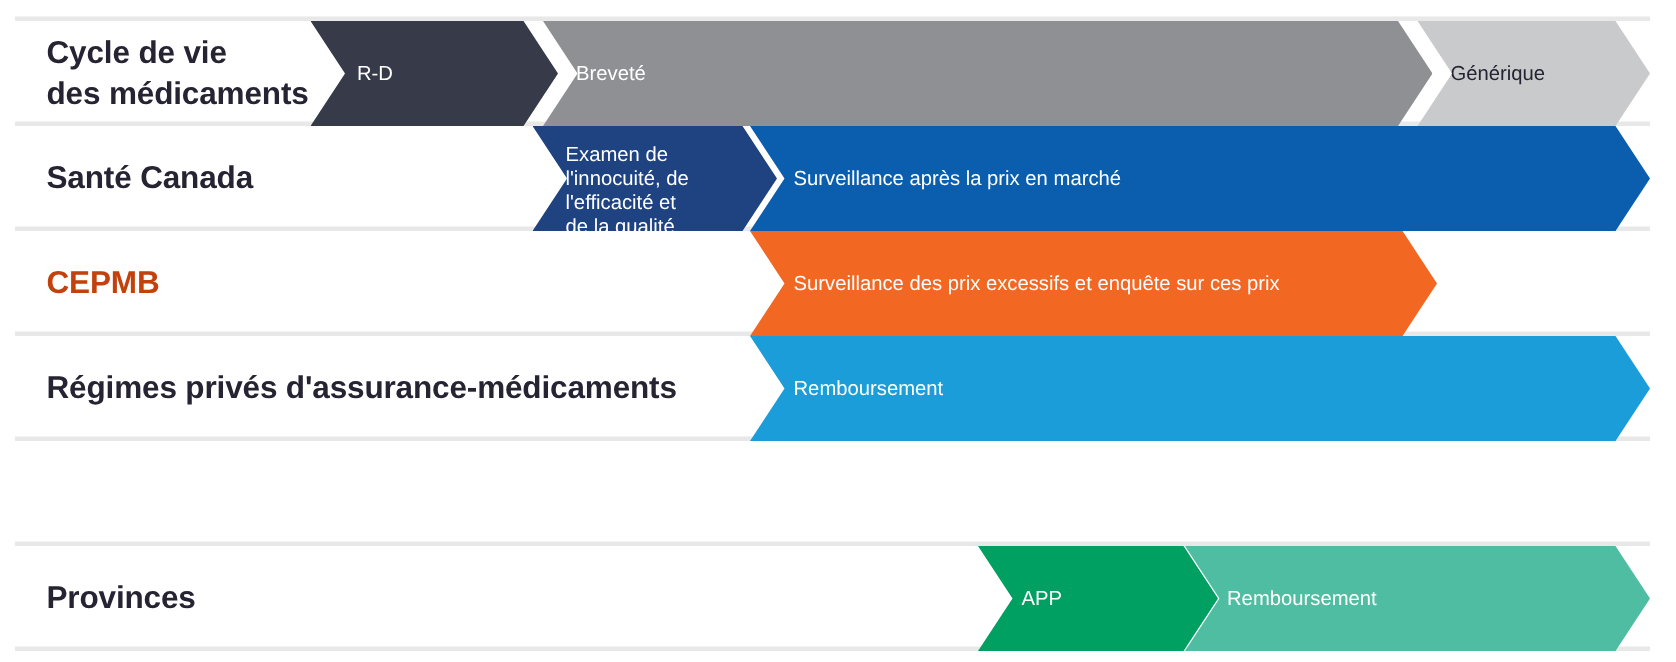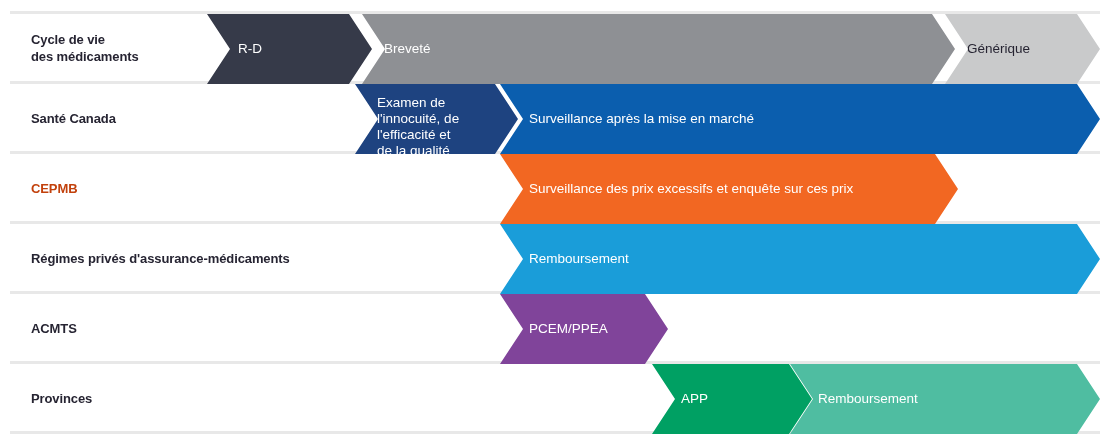--- a/index.html
+++ b/index.html
@@ -31,21 +31,21 @@
     height: 3px;
     background: #e8e8e8;
   }
   .row-label {
     position: absolute;
     left: 31px;
     top: 0;
     height: 70px;
     display: flex;
     align-items: center;
-    font-size: 13px;
+    font-size: 21px;
     font-weight: bold;
     color: #262432;
     letter-spacing: -0.1px;
     line-height: 1.3;
     white-space: pre-line;
   }
   .chev {
     position: absolute;
     top: 0;
     height: 70px;
@@ -91,41 +91,35 @@
     </div>
     <div class="row" style="top: 84px;">
       <div class="row-label" style="color: rgb(38, 36, 50);">Santé Canada</div>
       <div class="chev shape-arrow" style="left: 355px; width: 163px; background: rgb(30, 67, 128);">
         <span class="chev-label" style="color: rgb(255, 255, 255); margin-left: 22px; margin-top: 16px;">Examen de
 l'innocuité, de
 l'efficacité et
 de la qualité</span>
       </div>
       <div class="chev shape-arrow" style="left: 500px; width: 600px; background: rgb(11, 94, 174);">
-        <span class="chev-label" style="color: rgb(255, 255, 255); margin-left: 29px;">Surveillance après la mise en marché</span>
+        <span class="chev-label" style="color: rgb(255, 255, 255); margin-left: 29px;">Surveillance après la prix en marché</span>
       </div>
     </div>
     <div class="row" style="top: 154px;">
       <div class="row-label" style="color: #c2410c;">CEPMB</div>
       <div class="chev shape-arrow" style="left: 500px; width: 458px; background: rgb(242, 103, 34);">
         <span class="chev-label" style="color: rgb(255, 255, 255); margin-left: 29px;">Surveillance des prix excessifs et enquête sur ces prix</span>
       </div>
     </div>
     <div class="row" style="top: 224px;">
       <div class="row-label" style="color: rgb(38, 36, 50);">Régimes privés d'assurance-médicaments</div>
       <div class="chev shape-arrow" style="left: 500px; width: 600px; background: rgb(26, 157, 217);">
         <span class="chev-label" style="color: rgb(255, 255, 255); margin-left: 29px;">Remboursement</span>
       </div>
     </div>
-    <div class="row" style="top: 294px;">
-      <div class="row-label" style="color: rgb(38, 36, 50);">ACMTS</div>
-      <div class="chev shape-arrow" style="left: 500px; width: 168px; background: rgb(128, 68, 154);">
-        <span class="chev-label" style="color: rgb(255, 255, 255); margin-left: 29px;">PCEM/PPEA</span>
-      </div>
-    </div>
     <div class="row" style="top: 364px;">
       <div class="row-label" style="color: rgb(38, 36, 50);">Provinces</div>
       <div class="chev shape-arrow" style="left: 652px; width: 160px; background: rgb(0, 160, 99); text-align: center;">
         <span class="chev-label" style="color: rgb(255, 255, 255); margin-left: 29px;">APP</span>
       </div>
       <div class="chev shape-arrow" style="left: 790px; width: 310px; background: rgb(79, 189, 161);">
         <span class="chev-label" style="color: rgb(255, 255, 255); margin-left: 28px;">Remboursement</span>
       </div>
     </div>
   </div>

